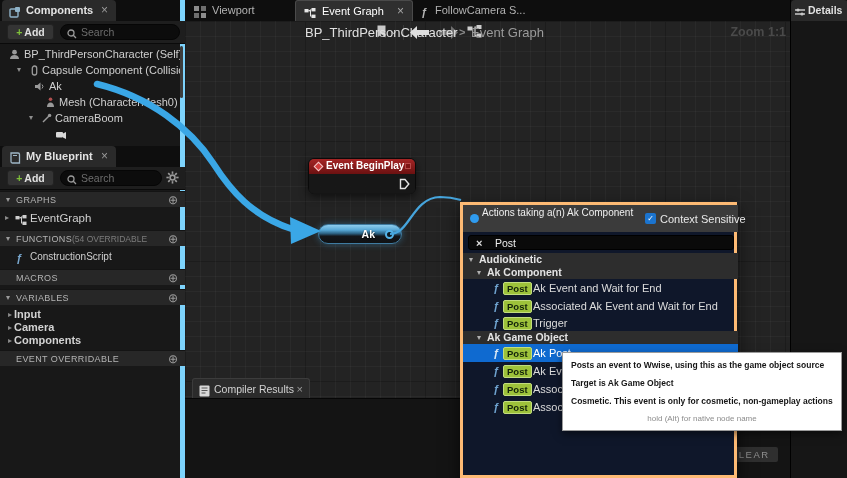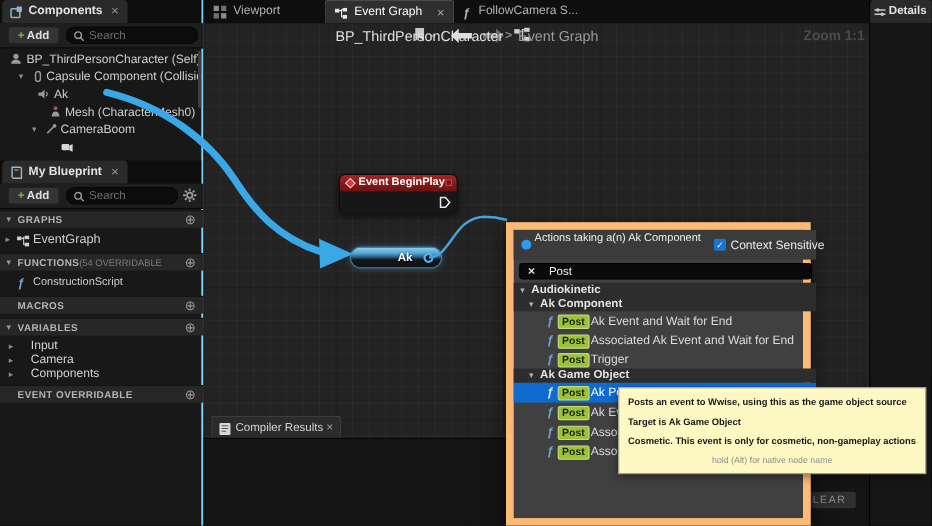--- a/index.html
+++ b/index.html
@@ -1,43 +1,43 @@
 <!DOCTYPE html>
 <html><head>
 <meta charset="utf-8">
 <style>
 *{box-sizing:border-box;margin:0;padding:0}
 html,body{width:847px;height:478px;background:#000;overflow:hidden}
 body{font-family:"Liberation Sans",sans-serif;position:relative;color:#c8c8c8;font-size:11px}
 .abs{position:absolute}
 
-.left-col{left:0;top:0;width:185px;height:478px;background:#181818;border-right:2px solid #7dd3fc;z-index:0}
+.left-col{left:0;top:0;width:185px;height:478px;background:#181818;border-right:5px solid #7dd3fc;z-index:0}
 .tabrow{position:absolute;left:0;width:100%;height:21px;background:#0e0e0e}
 .dtab{position:absolute;left:2px;top:0;width:114px;height:21px;background:#2a2a2a;border-radius:4px 4px 0 0;line-height:21px;white-space:nowrap;overflow:hidden}
 .dtab .ti{position:absolute;left:7px;top:4px}
 .dtab .tl{position:absolute;left:24px;font-size:11px;color:#e2e2e2;font-weight:bold}
 .dtab .x{position:absolute;right:8px;color:#9a9a9a;font-size:12px;cursor:pointer}
 .ptoolbar{position:absolute;left:0;width:185px;height:23px;background:#1e1e1e;border-bottom:1px solid #0a0a0a}
 .btn-add{position:absolute;left:7px;top:3px;width:47px;height:16px;background:#343434;border:1px solid #222;border-radius:3px;line-height:14px;text-align:center;color:#e0e0e0;font-size:10.5px;font-weight:bold}
 .btn-add .plus{color:#7fc03a;margin-right:2px;font-weight:bold}
 .searchbox{position:absolute;top:3px;height:16px;background:#0c0c0c;border:1px solid #060606;border-radius:8px;line-height:14px}
 .searchbox .ph{position:absolute;left:20px;top:0;color:#6d6d6d;font-size:10.5px}
 .trow{position:absolute;left:0;width:185px;height:16px;line-height:16px;overflow:hidden;white-space:nowrap}
 .trow .tri,.trow .tico,.trow .tlab{position:absolute;top:0}
 .trow .tri{color:#8e8e8e;font-size:8px}
 .trow .tlab{color:#cfcfcf;font-size:11px;right:2px;overflow:hidden}
 .trow .suffix{color:#7e7e7e;margin-left:5px}
 .sec{position:absolute;left:0;width:185px;height:16px;background:#272727;line-height:16px;border-top:1px solid #141414}
 .sec .tri{position:absolute;left:6px;font-size:8px;color:#9a9a9a}
-.sec .slab{position:absolute;left:16px;font-size:9px;font-weight:bold;letter-spacing:.4px;color:#b4b4b4}
+.sec .slab{position:absolute;left:16px;font-size:9px;font-weight:normal;letter-spacing:.4px;color:#b4b4b4}
 .sec .snote{position:absolute;left:72px;font-size:8.5px;color:#7c7c7c}
 .sec .oplus{position:absolute;right:7px;font-size:12px;color:#9a9a9a;line-height:16px;cursor:pointer}
 .vrow{position:absolute;left:0;width:185px;height:13px;line-height:13px}
 .vrow .tri{position:absolute;left:8px;font-size:8px;color:#8a8a8a}
-.vrow .vlab{position:absolute;left:28px;font-size:11px;font-weight:normal;color:#d2d2d2}
+.vrow .vlab{position:absolute;left:14px;font-size:11px;font-weight:bold;color:#d2d2d2}
 .scrollbar{position:absolute;background:#3d3d3d;border-radius:2px}
 
 .center-col{left:185px;top:0;width:605px;height:478px;z-index:0}
 .ctabrow{position:absolute;left:0;top:0;width:605px;height:21px;background:#0e0e0e}
 .ctab{position:absolute;top:0;height:21px;line-height:21px;white-space:nowrap;color:#b2b2b2}
 .ctab.active{background:#2f2f2f;border:1px solid #4a4a4a;border-bottom:none;color:#fff;border-radius:3px 3px 0 0}
 .ctab .ti{position:absolute;left:8px;top:4px}
 .ctab .tl{position:absolute;left:26px;font-size:11px}
 .ctab .x{position:absolute;right:8px;color:#a8a8a8;font-size:12px}
 .canvas{position:absolute;left:0;top:21px;width:605px;height:457px;background-color:#232323;background-image:linear-gradient(rgba(255,255,255,.03) 1px,transparent 1px),linear-gradient(90deg,rgba(255,255,255,.03) 1px,transparent 1px),linear-gradient(rgba(0,0,0,.4) 1px,transparent 1px),linear-gradient(90deg,rgba(0,0,0,.4) 1px,transparent 1px);background-size:15px 15px,15px 15px,120px 120px,120px 120px}
@@ -66,21 +66,21 @@
 .comp-tab .x{position:absolute;right:6px;color:#9a9a9a;font-size:11px}
 .comp-panel{position:absolute;left:185px;top:398px;width:605px;height:80px;background:#141414;border-top:1px solid #060606;z-index:2}
 .clear-btn{position:absolute;left:722px;top:447px;width:56px;height:15px;background:#2f2f2f;border-radius:2px;z-index:2;text-align:center;line-height:15px;font-size:9.5px;letter-spacing:1.5px;color:#8f8f8f}
 
 .right-col{left:790px;top:0;width:57px;height:478px;background:#161616;border-left:1px solid #000;z-index:0}
 .right-col .dtab{left:0;width:57px}
 .right-col .dtab .tl{left:17px;font-size:10.5px}
 
 .overlay{position:absolute;left:0;top:0;z-index:3;pointer-events:none}
 
-.menu{position:absolute;left:460px;top:202px;width:277px;height:276px;background:#404040;border:7px solid #fdba74;box-shadow:0 6px 16px rgba(0,0,0,.65);z-index:5}
+.menu{position:absolute;left:460px;top:202px;width:277px;height:276px;background:#0f172a;border:3px solid #fdba74;box-shadow:0 6px 16px rgba(0,0,0,.65);z-index:5}
 .menu-head{position:absolute;left:0;top:0;width:275px;height:27px;background:#3b3b3b}
 .menu-dot{position:absolute;left:7px;top:9px;width:9px;height:9px;border-radius:50%;background:#2f9bef}
 .menu-title{position:absolute;left:19px;top:2px;font-size:10px;color:#f0f0f0;line-height:11.5px}
 .cs-box{position:absolute;left:182px;top:8px;width:11px;height:11px;background:#1b74cf;border-radius:2px;text-align:center;line-height:11px;font-size:8px;color:#fff}
 .cs-lab{position:absolute;left:197px;top:8px;font-size:11px;color:#e8e8e8;white-space:nowrap}
 .menu-search{position:absolute;left:5px;top:30px;width:266px;height:15px;background:#0a0a0a;border:1px solid #000;border-radius:3px;line-height:15px}
 .menu-search .mx{position:absolute;left:7px;color:#e0e0e0;font-size:11px;font-weight:bold}
 .menu-search .mval{position:absolute;left:26px;font-size:10.5px;color:#ececec}
 .menu-list{position:absolute;left:0;top:48px;width:275px}
 .mrow{position:relative;height:18px;line-height:18px}
@@ -89,21 +89,21 @@
 .mrow.sel{background:#0f6ad0}
 .mrow .ctri{position:absolute;font-size:8px;color:#b0b0b0}
 .mrow .clab{position:absolute;font-size:10.5px;font-weight:bold;color:#e3e3e3}
 .mrow .fi{position:absolute;left:30px;font-style:italic;font-weight:bold;font-size:11px;color:#6fa3cf}
 .mrow.sel .fi{color:#d8e8f5}
 .mrow .chip{position:absolute;left:40px;top:2.5px;height:13px;line-height:12px;padding:0 3px;background:#9dc23a;border:1px solid #c2dd7d;border-radius:2px;color:#13230a;font-size:9.5px;font-weight:bold}
 .mrow.h16 .chip{top:1.5px}
 .mrow .mlab{position:absolute;left:70px;right:2px;font-size:11px;color:#dcdcdc;overflow:hidden;white-space:nowrap}
 .mrow.sel .mlab{color:#fff}
 
-.tooltip{position:absolute;left:562px;top:352px;width:280px;height:79px;background:#fef9c3;border:1px solid #9b9b9b;z-index:8;padding:7px 8px;box-shadow:0 3px 8px rgba(0,0,0,.5)}
+.tooltip{position:absolute;left:562px;top:352px;width:280px;height:79px;background:#ffffff;border:1px solid #9b9b9b;z-index:8;padding:7px 8px;box-shadow:0 3px 8px rgba(0,0,0,.5)}
 .tt-line{height:11px;line-height:11px;margin-bottom:7px;font-size:8.5px;font-weight:bold;color:#161616;white-space:nowrap;overflow:hidden}
 .tt-hint{height:10px;line-height:10px;text-align:center;font-size:8px;color:#8c8c8c;white-space:nowrap}
 .ico{display:inline-block}
 </style>
 </head>
 <body>
 
 <div class="abs left-col">
 
   <div class="tabrow" style="top:0">

